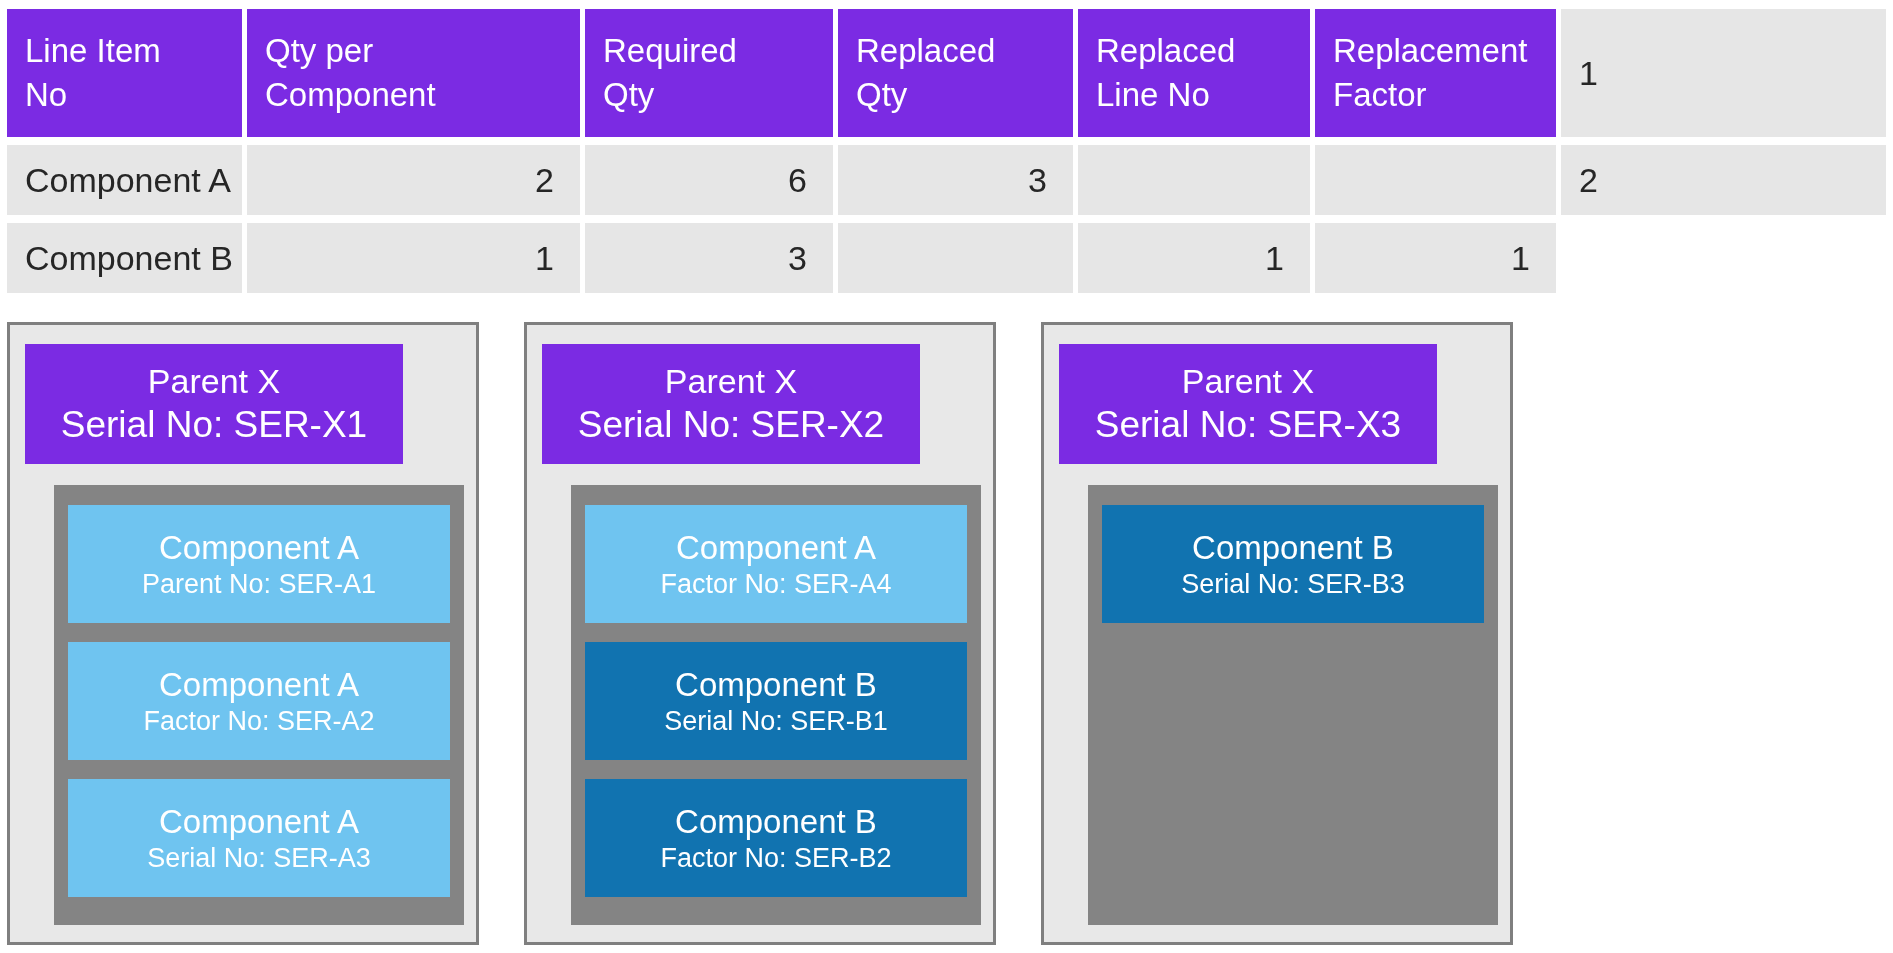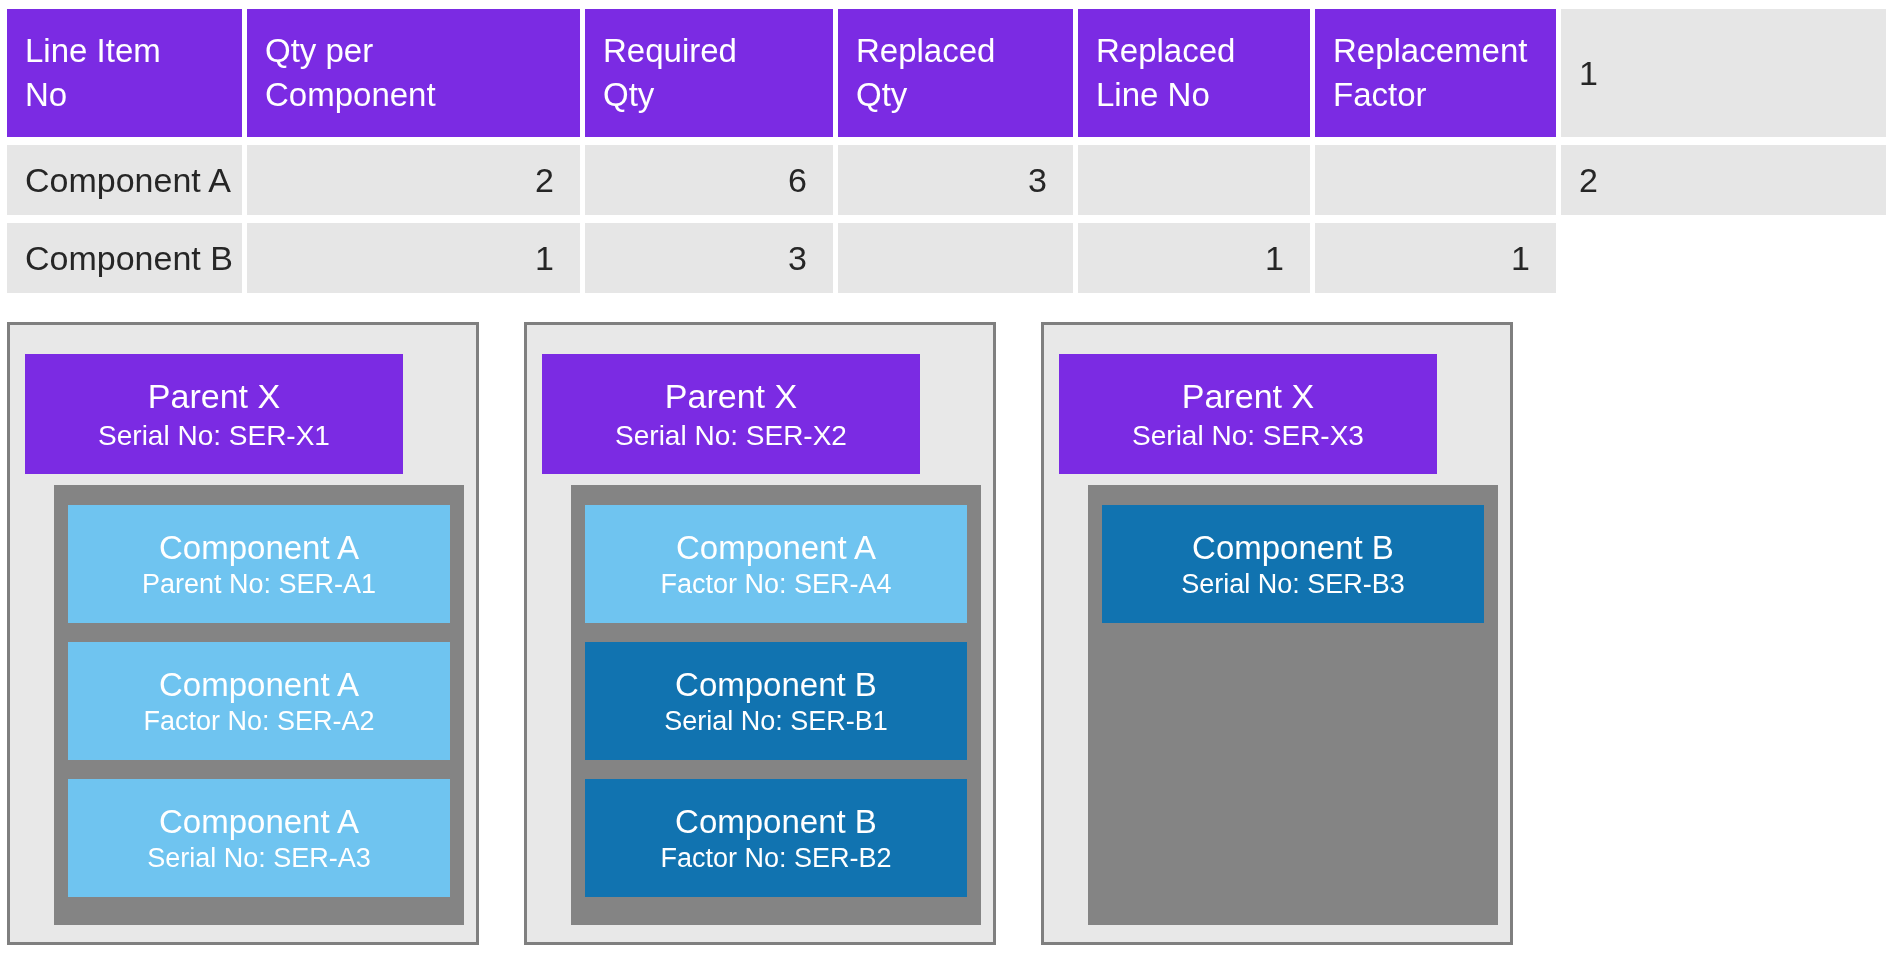--- a/index.html
+++ b/index.html
@@ -60,32 +60,32 @@
     gap: 45px;
   }
   .card {
     width: 472px; height: 623px;
     background: var(--card-bg);
     border: 3px solid var(--card-border);
     position: relative;
   }
   .parent-box {
     position: absolute;
-    left: 15px; top: 29px;
+    left: 15px; top: 19px;
     width: 378px; height: 120px;
     background: var(--purple);
     color: var(--white);
     display: flex;
     flex-direction: column;
     align-items: center;
     justify-content: center;
     text-align: center;
   }
   .parent-name  { font-size: 34px; line-height: 1.25; }
-  .parent-serial { font-size: 28px; line-height: 1.25; }
+  .parent-serial { font-size: 37px; line-height: 1.25; }
 
   .components-container {
     position: absolute;
     left: 44px; top: 160px;
     width: 410px; height: 440px;
     background: var(--container-gray);
     padding: 20px 14px;
     display: flex;
     flex-direction: column;
     gap: 19px;

